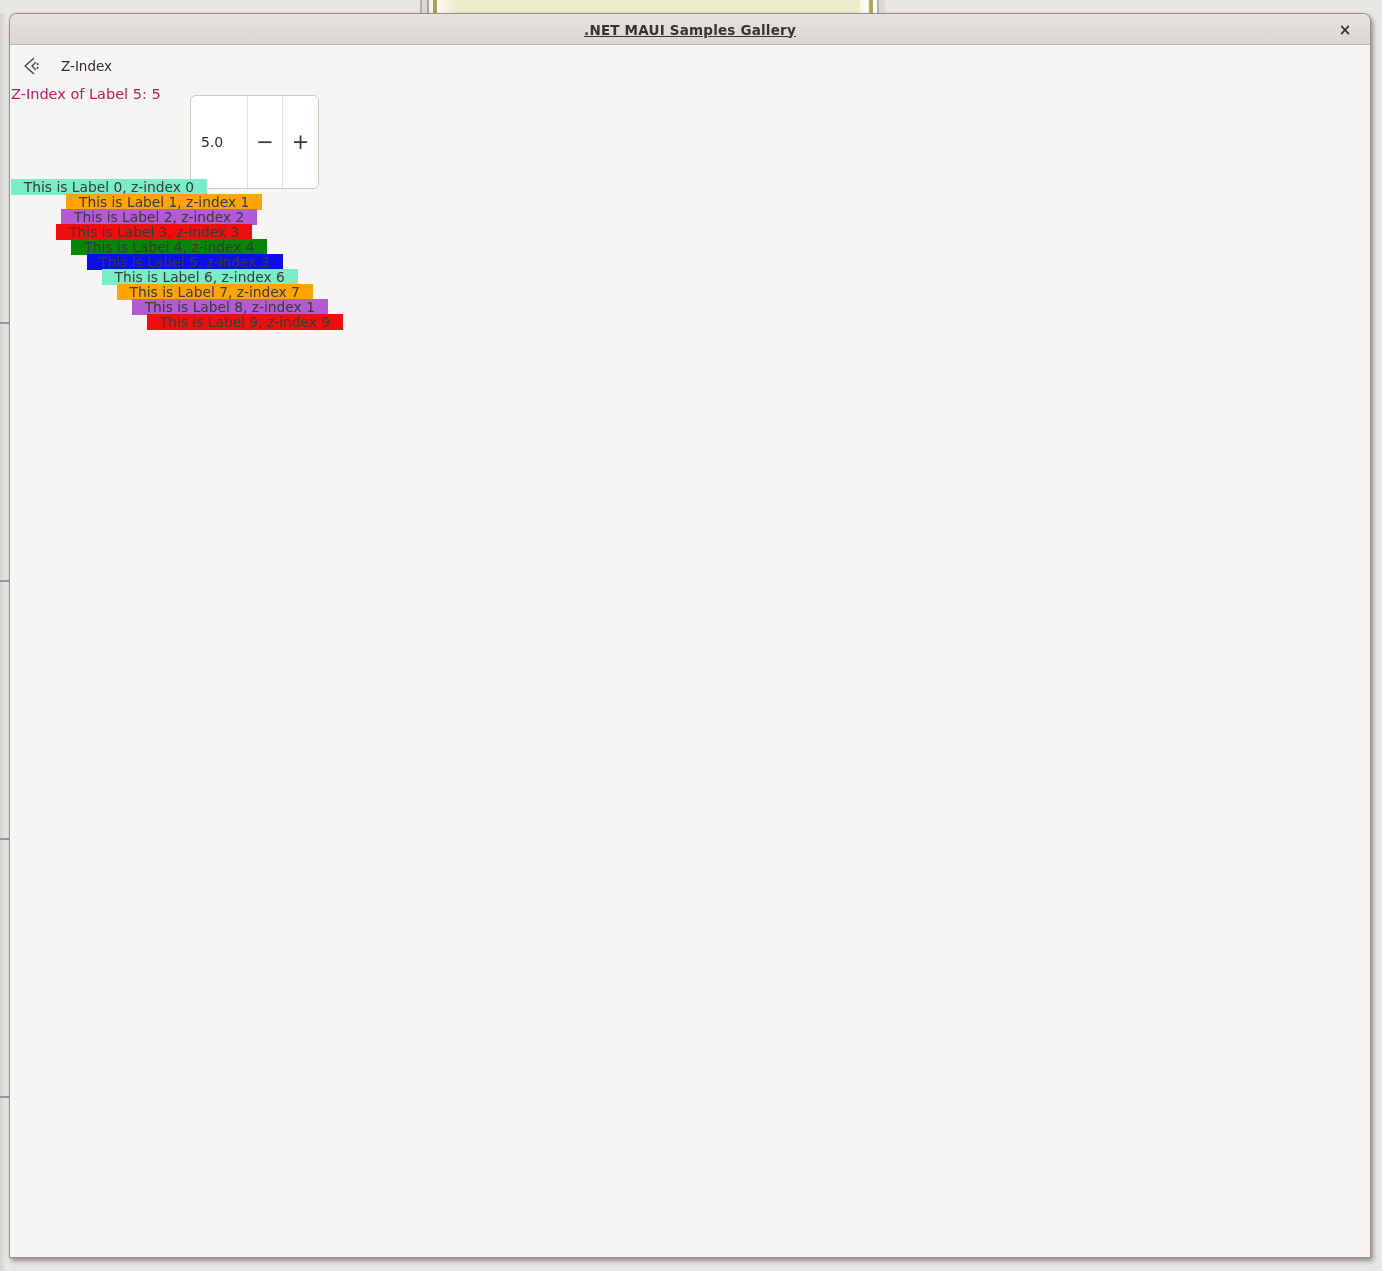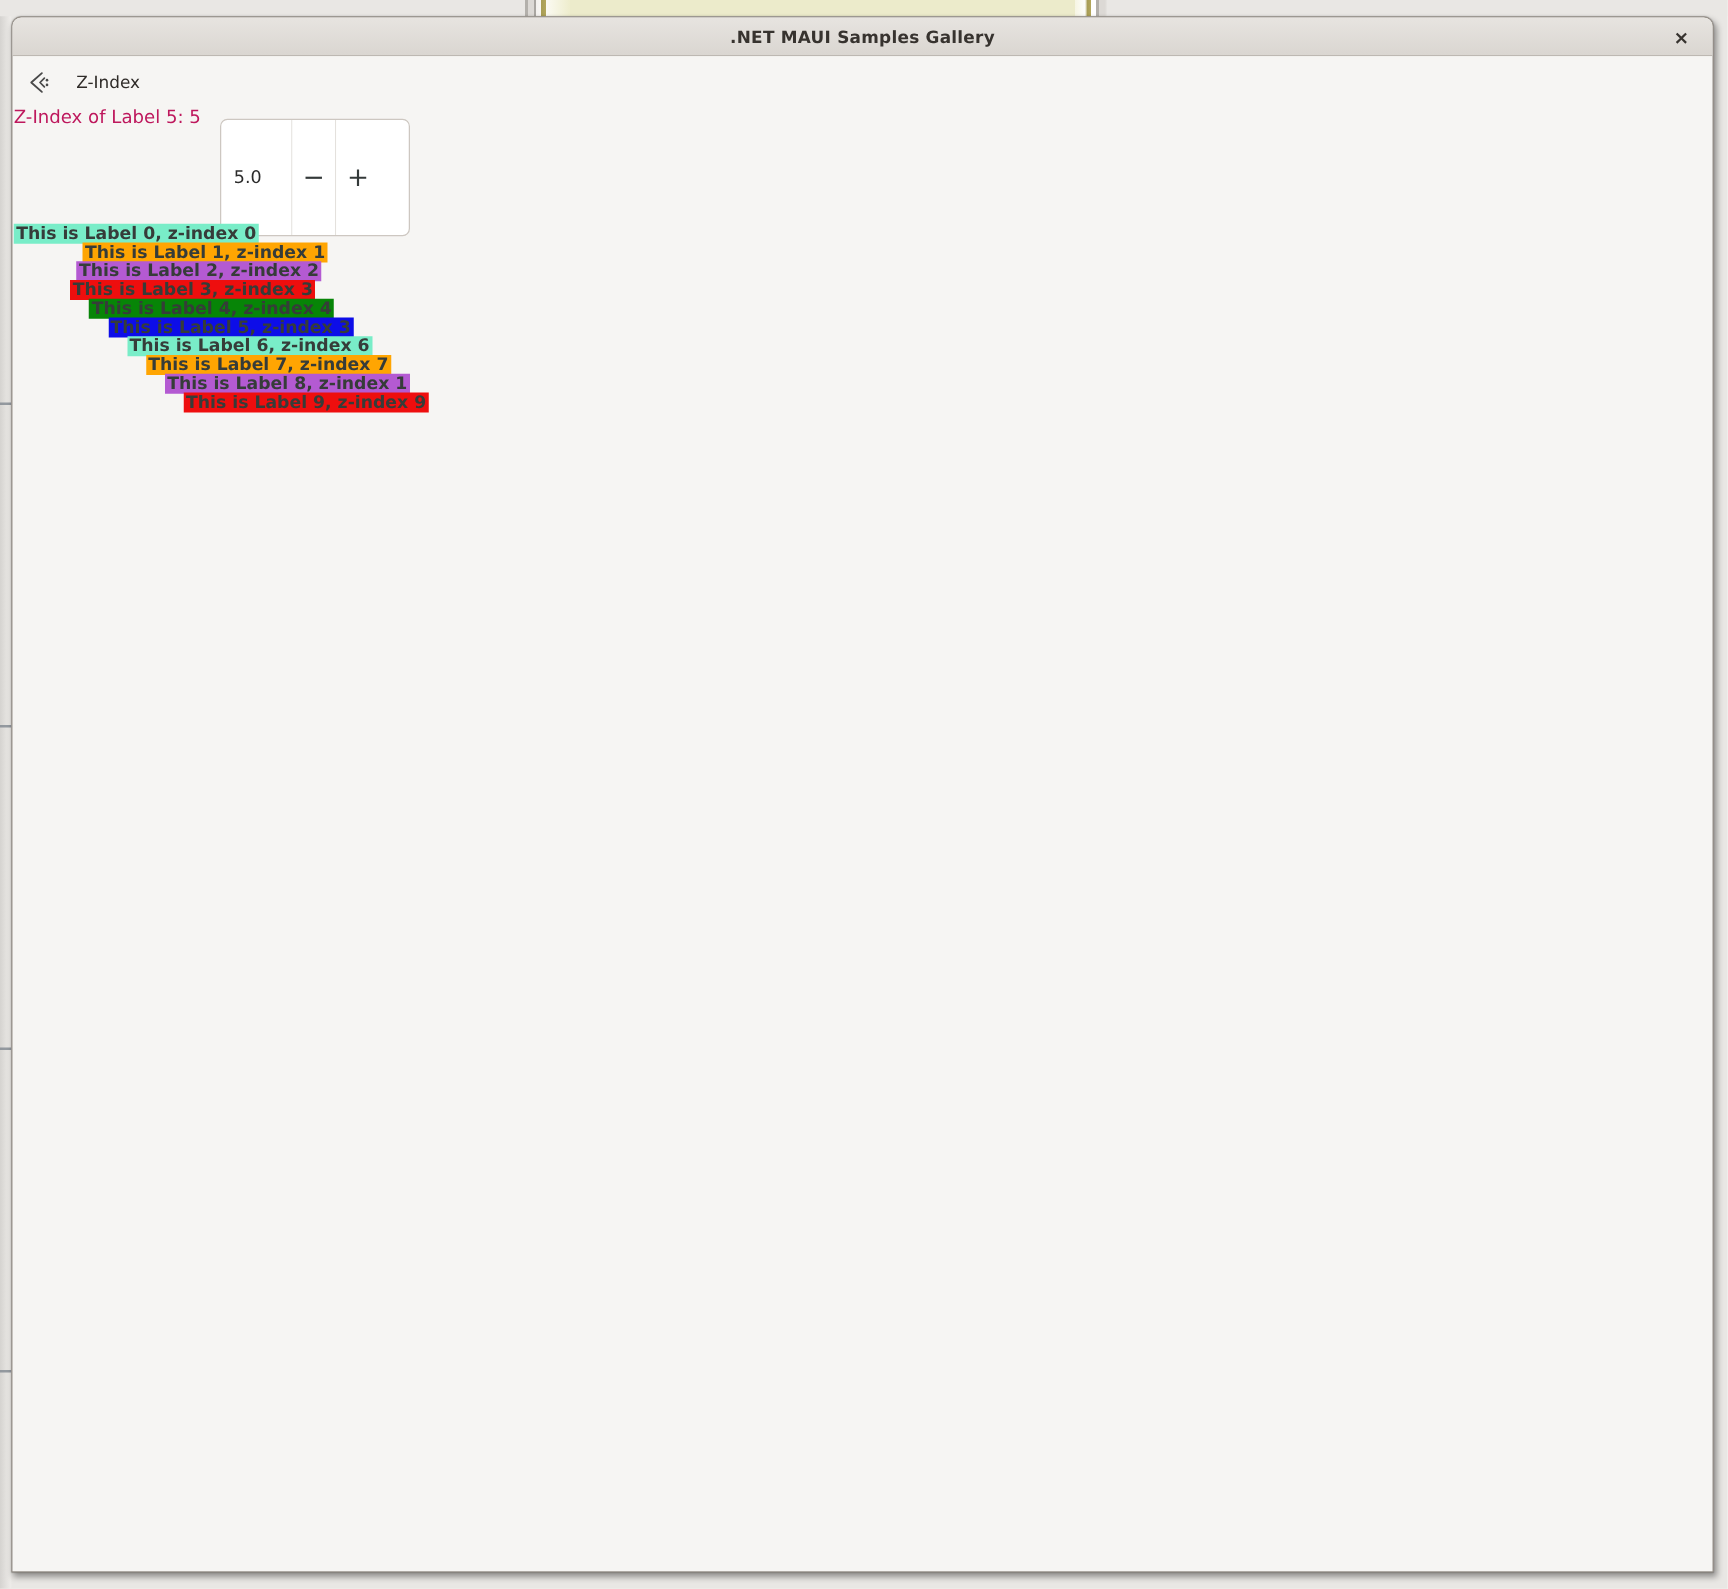--- a/index.html
+++ b/index.html
@@ -42,21 +42,21 @@
   }
   .titlebar {
     position: absolute; top: 0; left: 0; right: 0; height: 31px;
     background: linear-gradient(#e7e4e0, #dad6d1);
     border-bottom: 1px solid #bdb8b2;
     border-radius: 7px 7px 0 0;
   }
   .titlebar-title {
     position: absolute; left: 0; right: 0; top: 0; height: 31px;
     display: flex; align-items: center; justify-content: center;
-    font-size: 13.5px; font-weight: bold; color: #37332f; letter-spacing: .2px;
+    font-size: 13.5px; font-weight: bold; color: #37332f; letter-spacing: .2px; text-decoration: underline;
   }
   .close-button {
     position: absolute; right: 10px; top: 2px; width: 30px; height: 27px;
     display: flex; align-items: center; justify-content: center;
     font-size: 15px; font-weight: bold; color: #37332f; cursor: default;
     border-radius: 4px;
   }
 
   
   .content { position: absolute; top: 32px; left: 0; right: 0; bottom: 0; }
@@ -67,41 +67,41 @@
   }
   .back-icon { width: 20px; height: 20px; display: block; }
   .nav-label { font-size: 13.5px; color: #2f2b28; }
 
   .heading {
     position: absolute; left: 1px; top: 39px;
     font-size: 14.5px; line-height: 19px; color: #be185d;
   }
 
   .stepper {
-    position: absolute; left: 166px; top: 49px; width: 152px; height: 94px;
+    position: absolute; left: 180px; top: 49px; width: 129px; height: 94px;
     background: #ffffff;
     border: 1px solid #cdc7c1; border-radius: 6px;
     display: flex; overflow: hidden;
   }
   .stepper-value {
     width: 57px; display: flex; align-items: center;
     padding-left: 10px; font-size: 14px; color: #2c2c2c;
     border-right: 1px solid #e4e1dd;
   }
   .stepper-btn {
     width: 35px; display: flex; align-items: center; justify-content: center;
     font-size: 21px; color: #343a3a; background: #ffffff;
   }
   .stepper-minus { border-right: 1px solid #e4e1dd; }
 
   .labels-stack { position: absolute; left: 1px; top: 133px; width: 600px; height: 300px; }
   .zlabel {
     position: absolute; width: 196px; height: 16px;
     display: flex; align-items: center; justify-content: center;
-    font-size: 13.8px; color: #363c39; white-space: nowrap; font-weight: bold;
+    font-size: 13.8px; color: #363c39; white-space: nowrap;
   }
 </style>
 </head>
 <body>
 
 <div class="bg-top-strip"></div>
 <div class="bg-left-strip"></div>
 <div class="bg-hline" style="top:322px"></div>
 <div class="bg-hline" style="top:580px"></div>
 <div class="bg-hline" style="top:838px"></div>

